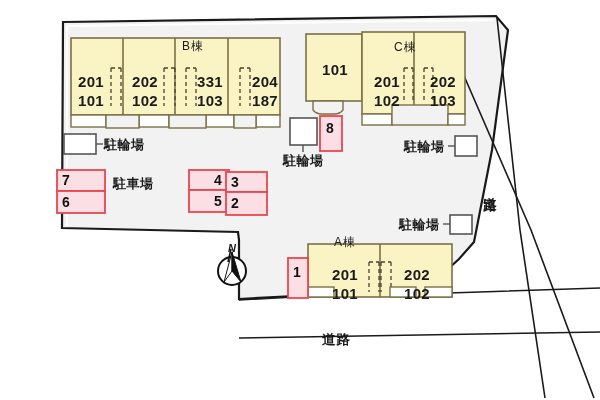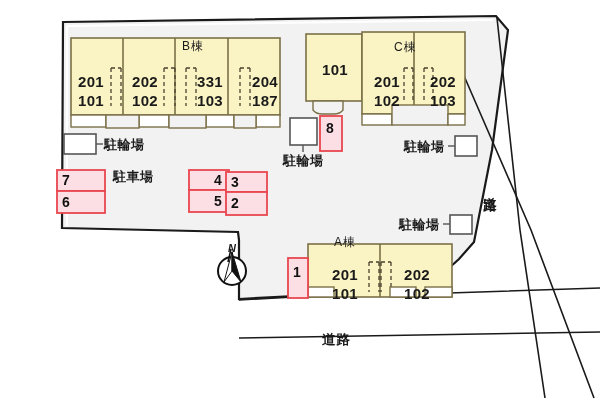--- a/index.html
+++ b/index.html
@@ -239,21 +239,21 @@
 
   <div class="lbl stall-num" style="left:62px;  top:173px;">7</div>
   <div class="lbl stall-num" style="left:62px;  top:195px;">6</div>
   <div class="lbl stall-num" style="left:214px; top:173px;">4</div>
   <div class="lbl stall-num" style="left:214px; top:194px;">5</div>
   <div class="lbl stall-num" style="left:231px; top:175px;">3</div>
   <div class="lbl stall-num" style="left:231px; top:196px;">2</div>
   <div class="lbl stall-num" style="left:326px; top:121px;">8</div>
   <div class="lbl stall-num" style="left:293px; top:265px;">1</div>
 
-  <div class="lbl facility" style="left:113px; top:170px;">駐車場</div>
+  <div class="lbl facility" style="left:113px; top:177px;">駐車場</div>
 
   <div class="lbl facility" style="left:104px; top:138px;">駐輪場</div>
   <div class="lbl facility" style="left:283px; top:154px;">駐輪場</div>
   <div class="lbl facility" style="left:404px; top:140px;">駐輪場</div>
   <div class="lbl facility" style="left:399px; top:218px;">駐輪場</div>
 
   <div class="lbl road" style="left:322px; top:333px;">道路</div>
   <div class="lbl road-vert" style="left:483px; top:186px;">道路</div>
 
   <div class="lbl compass-n" style="left:228px; top:243px;">N</div>

